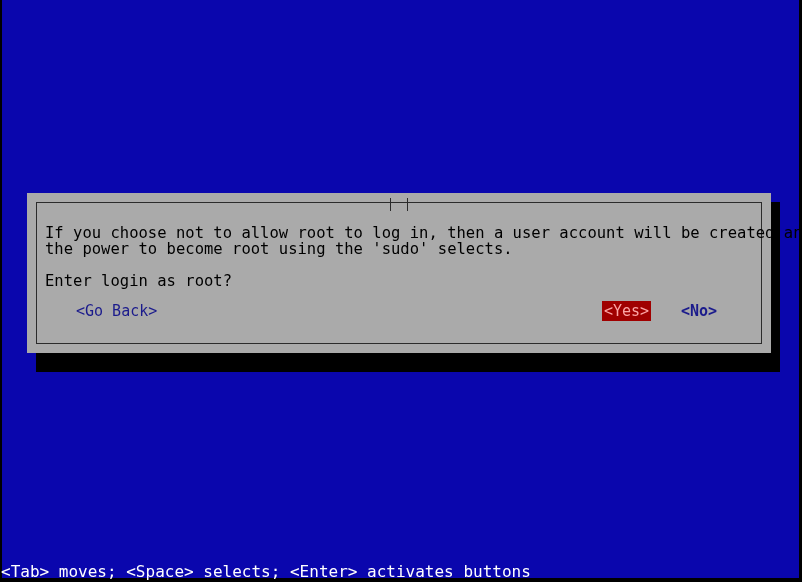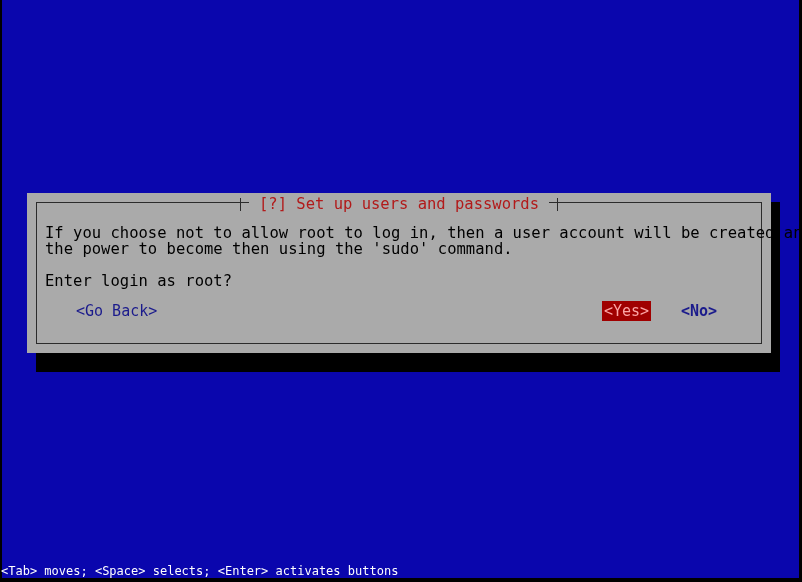--- a/index.html
+++ b/index.html
@@ -35,21 +35,21 @@
   }
 
   
   #status-bar {
     position: absolute;
     left: 0px;
     top: 561px;
     width: 802px;
     height: 21px;
     color: #ffffff;
-    font-size: 12px;
+    font-size: 16px;
     line-height: 21px;
     letter-spacing: 0px;
     white-space: pre;
     padding-left: 1px;
     box-sizing: border-box;
   }
 
   
   #dialog-shadow {
     position: absolute;
@@ -174,28 +174,27 @@
 
   <div id="dialog-shadow"></div>
 
   <div id="dialog">
 
     <div id="dialog-inner-border"></div>
 
     <div id="dialog-title-wrap">
       <div class="title-tick"></div>
       <div class="title-gap"></div>
-      <div id="dialog-title">[?] Set up users and passwords</div>
       <div class="title-gap"></div>
       <div class="title-tick"></div>
     </div>
 
     <div id="dialog-body">
       <div class="body-line">If you choose not to allow root to log in, then a user account will be created and given</div>
-      <div class="body-line">the power to become then using the 'sudo' command.</div>
+      <div class="body-line">the power to become root using the 'sudo' selects.</div>
       <div class="body-spacer"></div>
       <div class="body-line">Enter login as root?</div>
     </div>
 
     <div id="button-row">
       <div id="btn-goback" class="btn btn-plain">&lt;Go Back&gt;</div>
       <div id="btn-yes" class="btn btn-selected">&lt;Yes&gt;</div>
       <div id="btn-no" class="btn btn-plain">&lt;No&gt;</div>
     </div>
 

